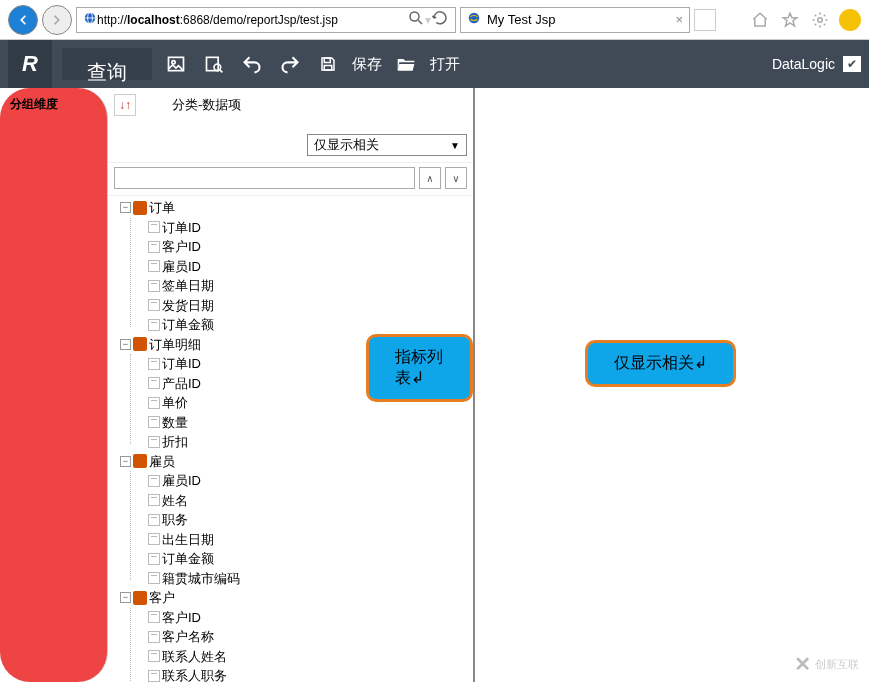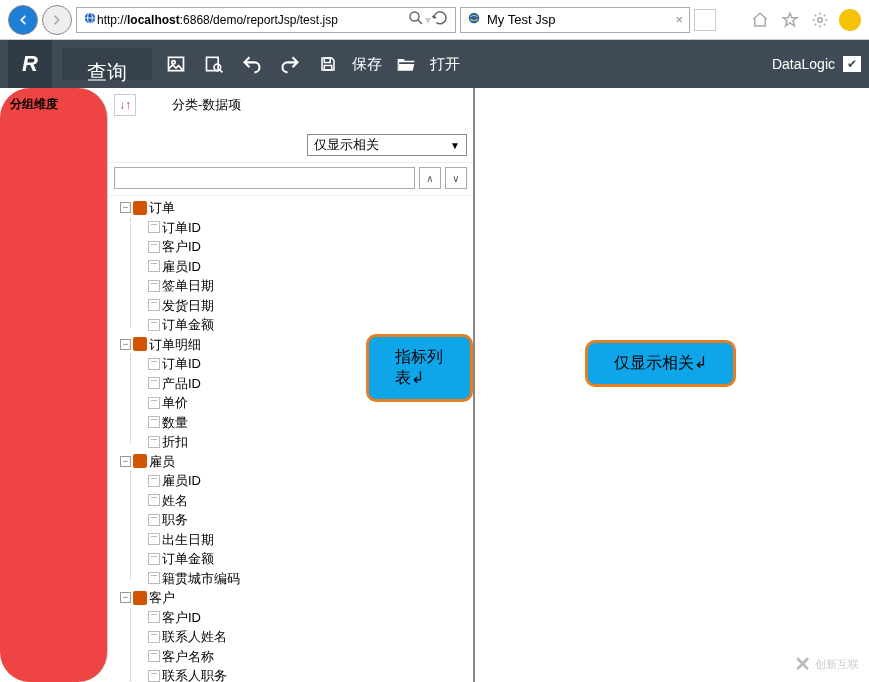--- a/index.html
+++ b/index.html
@@ -308,25 +308,25 @@
             <span class="node-ico"></span> 
             <span>客户</span>
           </div>
           <div class="children">
             <div class="tree-leaf">
               <span class="leaf-ico"></span> 
               <span>客户ID</span>
             </div>
             <div class="tree-leaf">
               <span class="leaf-ico"></span> 
+              <span>客户名称</span>
+            </div>
+            <div class="tree-leaf">
+              <span class="leaf-ico"></span> 
               <span>联系人姓名</span>
-            </div>
-            <div class="tree-leaf">
-              <span class="leaf-ico"></span> 
-              <span>客户名称</span>
             </div>
             <div class="tree-leaf">
               <span class="leaf-ico"></span> 
               <span>联系人职务</span>
             </div>
             <div class="tree-leaf">
               <span class="leaf-ico"></span> 
               <span>城市编码</span>
             </div>
           </div>

